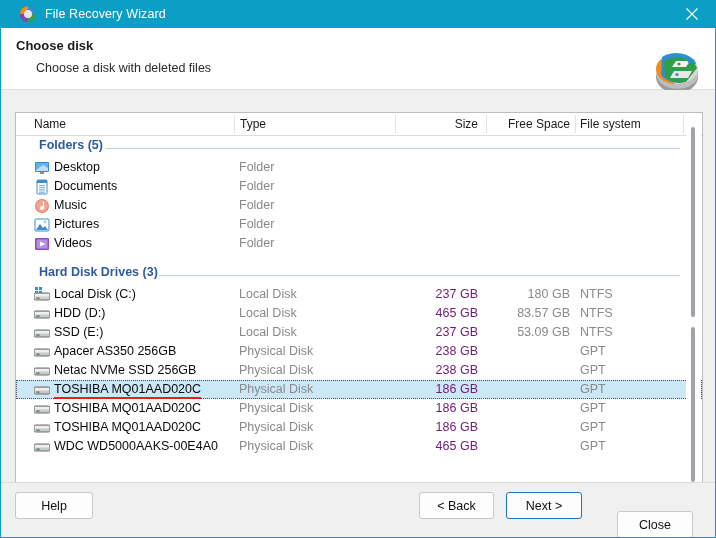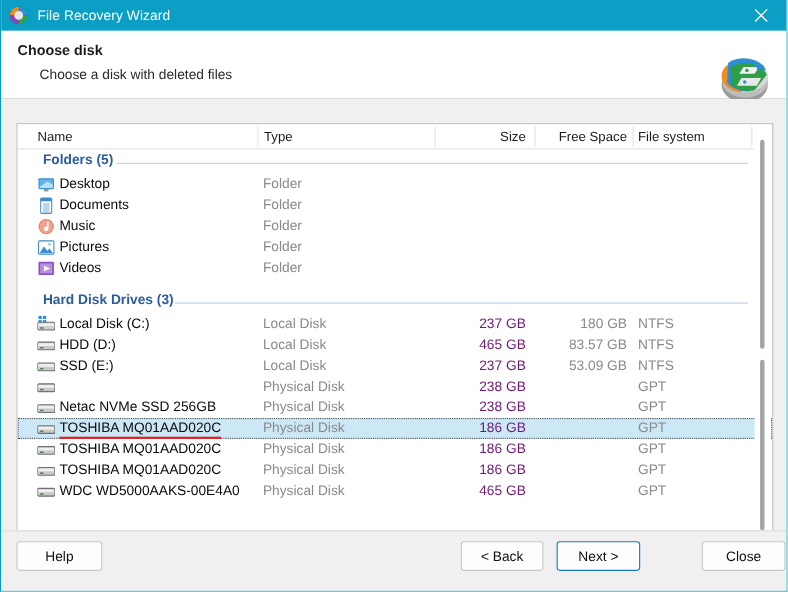--- a/index.html
+++ b/index.html
@@ -25,21 +25,21 @@
     overflow: hidden;
   }
 
   
   #titlebar {
     position: relative;
     height: 28px;
     background: #0b9fc6;
     display: flex;
     align-items: center;
-    padding-left: 8px;
+    padding-left: 19px;
     box-sizing: border-box;
   }
   #app-icon {
     width: 16px;
     height: 16px;
     flex: 0 0 16px;
     position: relative;
     border-radius: 50%;
     overflow: hidden;
     background: #1f7a3a;
@@ -285,21 +285,21 @@
     color: #101010;
     cursor: default;
     padding: 0;
   }
   .btn.default {
     border: 1.6px solid #1976c8;
   }
   #btn-help  { left: 14px;  width: 78px; }
   #btn-back  { left: 418px; width: 75px; }
   #btn-next  { left: 505px; width: 76px; }
-  #btn-close { left: 637px; width: 76px; }
+  #btn-close { left: 616px; width: 76px; margin-top: 19px; }
 </style>
 </head>
 <body>
 
 <div id="window">
 
   <div id="titlebar">
     <div id="app-icon">
       <div class="q1"></div>
         <div class="q2"></div>
@@ -465,20 +465,21 @@
             <div class="cell-size">237 GB</div>
             <div class="cell-free">53.09 GB</div>
             <div class="cell-fs">NTFS</div>
           </div>
           <div class="row">
             <span class="row-icon"><svg width="16" height="16" viewBox="0 0 16 16">
                 <rect x="0" y="5" width="16" height="7" rx="1.5" fill="#c9c9c9" stroke="#6f6f6f" stroke-width="1"></rect>
                 <rect x="1" y="6" width="14" height="2.5" fill="#efefef"></rect>
                 <rect x="2.5" y="9.5" width="3" height="1.3" fill="#3f7f3f"></rect>
               </svg></span>
+            <div class="cell-name">Apacer AS350 256GB</div>
             <div class="cell-type">Physical Disk</div>
             <div class="cell-size">238 GB</div>
             <div class="cell-free"></div>
             <div class="cell-fs">GPT</div>
           </div>
           <div class="row">
             <span class="row-icon"><svg width="16" height="16" viewBox="0 0 16 16">
                 <rect x="0" y="5" width="16" height="7" rx="1.5" fill="#c9c9c9" stroke="#6f6f6f" stroke-width="1"></rect>
                 <rect x="1" y="6" width="14" height="2.5" fill="#efefef"></rect>
                 <rect x="2.5" y="9.5" width="3" height="1.3" fill="#3f7f3f"></rect>

